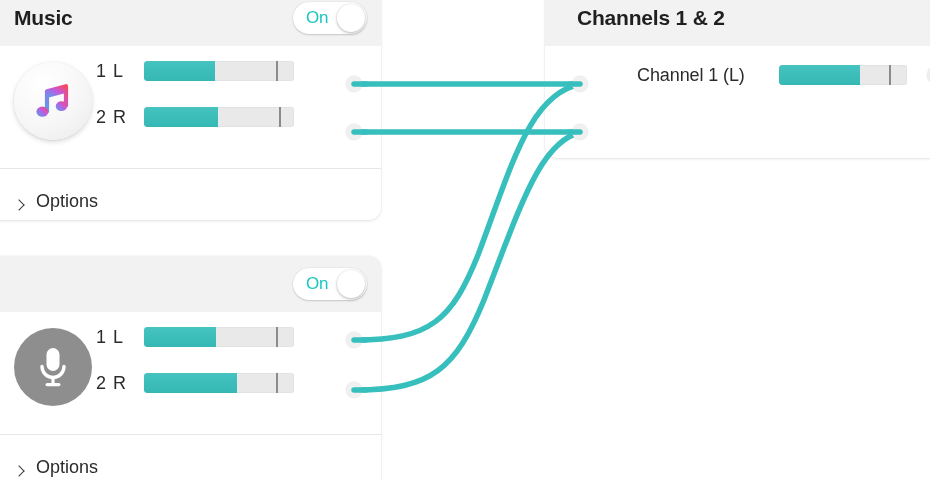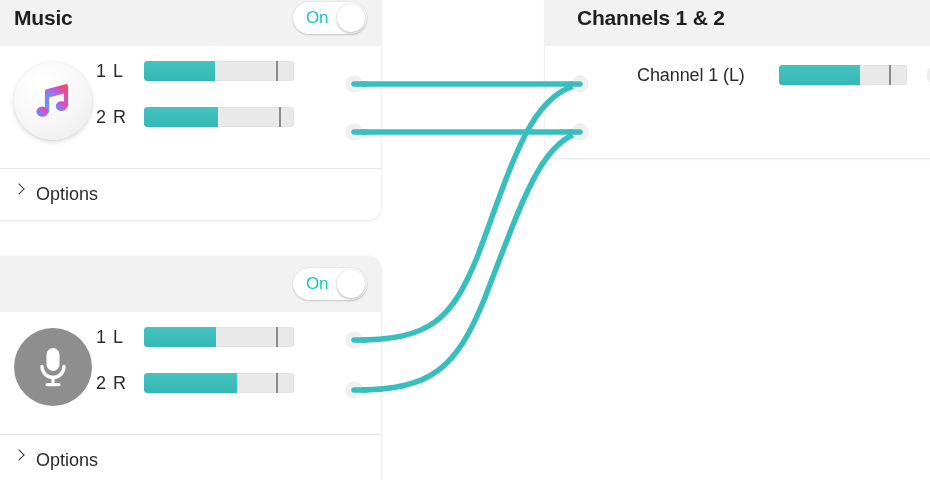--- a/index.html
+++ b/index.html
@@ -163,21 +163,21 @@
     position: absolute;
     left: 14px;
     right: 0;
     height: 1px;
     background: #e6e6e6;
   }
   .options-row {
     position: absolute;
     left: 28px;
     display: flex;
-    align-items: flex-start;
+    align-items: flex-end;
     height: 28px;
     cursor: pointer;
   }
   .chev {
     width: 12px;
     height: 12px;
     margin-right: 10px;
     display: inline-block;
     position: relative;
   }

